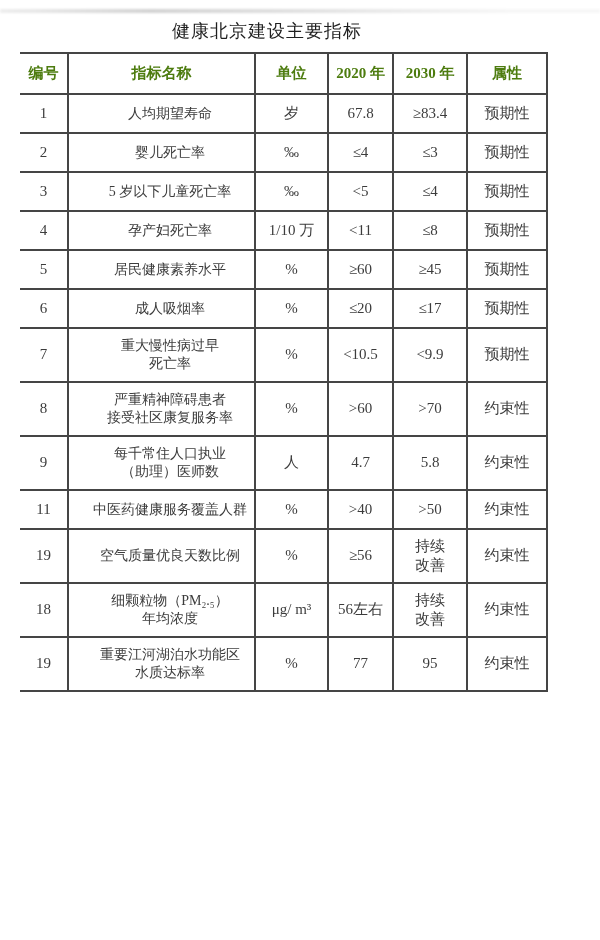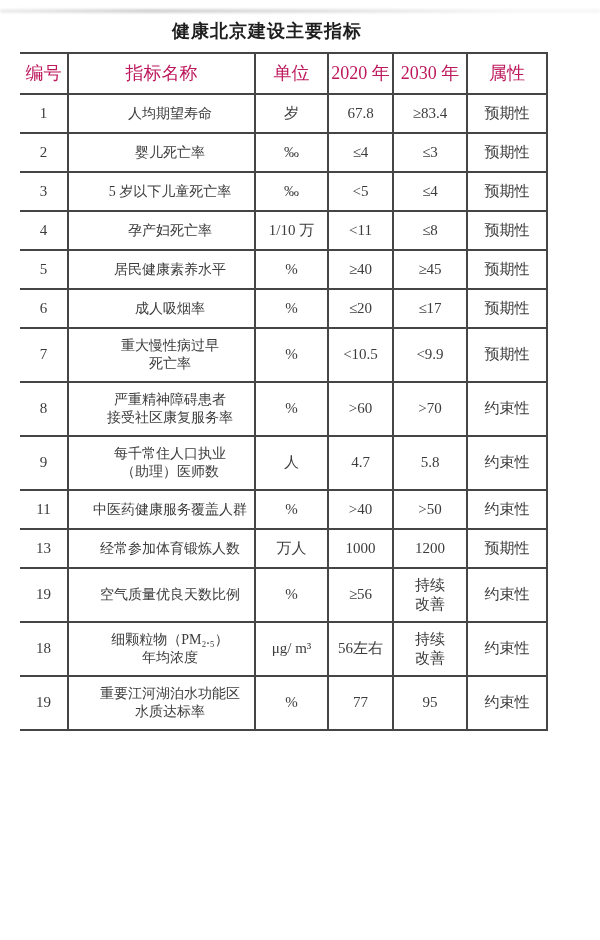--- a/index.html
+++ b/index.html
@@ -20,21 +20,21 @@
     background: linear-gradient(90deg, #eeeeee, #d3d3d3 25%, #e4e4e4 55%, #f7f7f7 85%);
     filter: blur(1.2px);
   }
   .doc-title {
     position: absolute;
     top: 19px;
     left: 0;
     width: 534px;           
     text-align: center;
     font-size: 18px;
-    font-weight: bold;
+    font-weight: normal;
     letter-spacing: 1px;
     color: #1e1e1e;
   }
   table.indicators {
     position: absolute;
     left: 20px;
     top: 52px;
     border-collapse: collapse;
     table-layout: fixed;
     width: 527px;
@@ -49,21 +49,21 @@
     line-height: 1.28;
     overflow: hidden;
     white-space: nowrap;
   }
   
   .indicators th:first-child, .indicators td:first-child { border-left: none; }
   .indicators thead tr { height: 41px; }
   .indicators tr.single { height: 39px; }
   .indicators tr.double { height: 54px; }
   .indicators td:nth-child(2) { font-size: 14px; padding-left: 19px; }     
-  .indicators th { font-size: 18px; color: #be185d; }
+  .indicators th { font-size: 15px; color: #4d7c0f; font-weight: bold; }
   .indicators td { color: #3c3c3c; }
 </style>
 </head>
 <body>
 
 <div class="page">
   <div class="scan-streak"></div>
 
   <div class="doc-title">健康北京建设主要指标</div>
 
@@ -116,21 +116,21 @@
           <td>孕产妇死亡率</td>
           <td>1/10 万</td>
           <td>&lt;11</td>
           <td>≤8</td>
           <td>预期性</td>
         </tr>
         <tr class="single">
           <td>5</td>
           <td>居民健康素养水平</td>
           <td>%</td>
-          <td>≥40</td>
+          <td>≥60</td>
           <td>≥45</td>
           <td>预期性</td>
         </tr>
         <tr class="single">
           <td>6</td>
           <td>成人吸烟率</td>
           <td>%</td>
           <td>≤20</td>
           <td>≤17</td>
           <td>预期性</td>
@@ -160,28 +160,20 @@
           <td>约束性</td>
         </tr>
         <tr class="single">
           <td>11</td>
           <td>中医药健康服务覆盖人群</td>
           <td>%</td>
           <td>&gt;40</td>
           <td>&gt;50</td>
           <td>约束性</td>
         </tr>
-        <tr class="single">
-          <td>13</td>
-          <td>经常参加体育锻炼人数</td>
-          <td>万人</td>
-          <td>1000</td>
-          <td>1200</td>
-          <td>预期性</td>
-        </tr>
         <tr class="double">
           <td>19</td>
           <td>空气质量优良天数比例</td>
           <td>%</td>
           <td>≥56</td>
           <td>持续<br>改善</td>
           <td>约束性</td>
         </tr>
         <tr class="double">
           <td>18</td>

